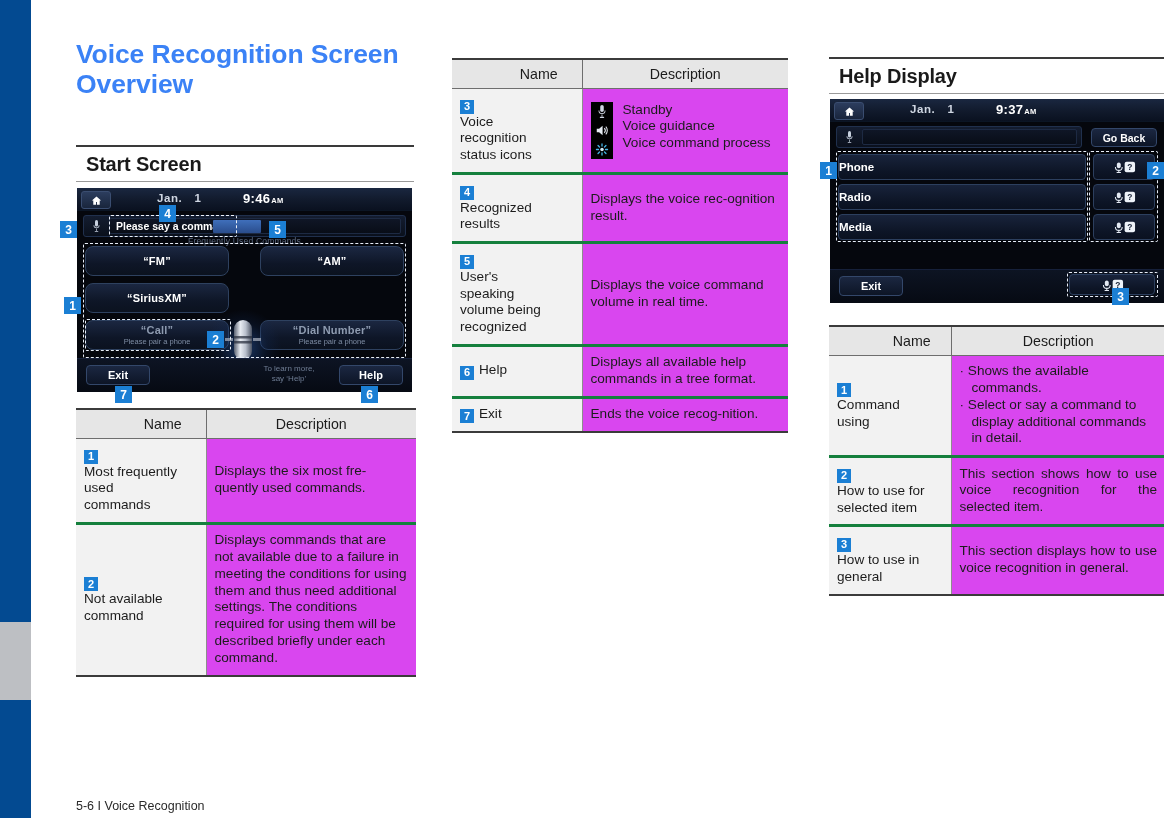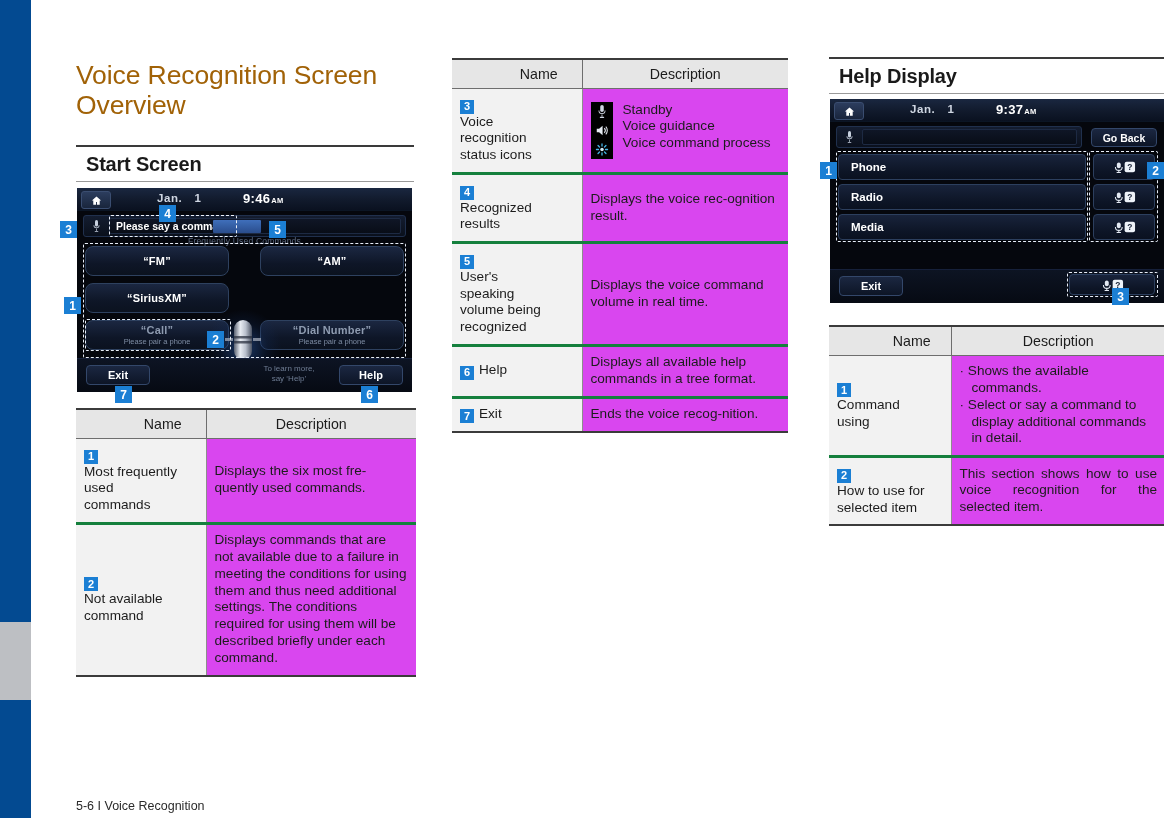--- a/index.html
+++ b/index.html
@@ -16,22 +16,22 @@
   .edge-gray  { position: absolute; left: 0; top: 622px; width: 31px; height: 78px; background: #bdbfc3; }
 
   
   .col { position: absolute; top: 0; }
   .col-left   { left: 76px;  width: 340px; }
   .col-mid    { left: 452px; width: 336px; }
   .col-right  { left: 829px; width: 336px; }
 
   
   .page-title {
-    position: absolute; left: 76px; top: 60px; width: 360px;
-    color: #a16207; font-size: 26.5px; font-weight: normal;
+    position: absolute; left: 76px; top: 39px; width: 360px;
+    color: #3b82f6; font-size: 26.5px; font-weight: bold;
     line-height: 1.14; letter-spacing: -0.1px;
   }
   .sec-head-wrap { position: absolute; }
   .sec-head {
     font-size: 20px; font-weight: bold; color: #1a1a1a;
     border-top: 2.5px solid #3a3a3a; border-bottom: 1.2px solid #9a9a9a;
     padding: 6px 0 5px 10px; letter-spacing: -0.2px;
   }
   .sec-start { left: 76px; top: 145px; width: 338px; }
   .sec-help  { left: 829px; top: 57px; width: 336px; }
@@ -146,21 +146,21 @@
   
   .dash { position: absolute; border: 1.6px dashed #e8eef8; border-radius: 2px; pointer-events: none; }
 
   
   .help-row {
     position: absolute; height: 26px;
     background: linear-gradient(180deg,#18233b 0%,#0d1526 70%,#0a1120 100%);
     border: 1px solid #2c3f5e; border-radius: 4px;
     display: flex; align-items: center;
   }
-  .help-row .rl { color: #ffffff; font-size: 11.5px; font-weight: bold; margin-left: 12px; }
+  .help-row .rl { color: #ffffff; font-size: 11.5px; font-weight: bold; }
   .help-icon-btn {
     position: absolute; width: 62px; height: 26px;
     background: linear-gradient(180deg,#18233b 0%,#0d1526 70%,#0a1120 100%);
     border: 1px solid #2c3f5e; border-radius: 4px;
     display: flex; align-items: center; justify-content: center;
   }
   .micq { position: relative; width: 26px; height: 14px; }
   .micq svg { width: 26px; height: 14px; }
   .goback {
     position: absolute; right: 7px; top: 29px; width: 66px; height: 19px;
@@ -580,17 +580,23 @@
           <span class="bullet">·&nbsp;<span>Shows the available commands.</span></span>
           <span class="bullet">·&nbsp;<span>Select or say a command to display additional commands in detail.</span></span>
         </td>
       </tr>
       <tr>
         <td class="name" style="width:122px;">
           <span class="badge badge-in">2</span><span class="nm-text">How to use for selected item</span>
         </td>
         <td class="desc just">This section shows how to use voice recognition for the selected item.</td>
       </tr>
+      <tr>
+        <td class="name" style="width:122px;">
+          <span class="badge badge-in">3</span><span class="nm-text">How to use in general</span>
+        </td>
+        <td class="desc just">This section displays how to use voice recognition in general.</td>
+      </tr>
     </tbody>
   </table>
 </div>
 
 <div class="footer">5-6 I Voice Recognition</div>
 
 </body></html>

